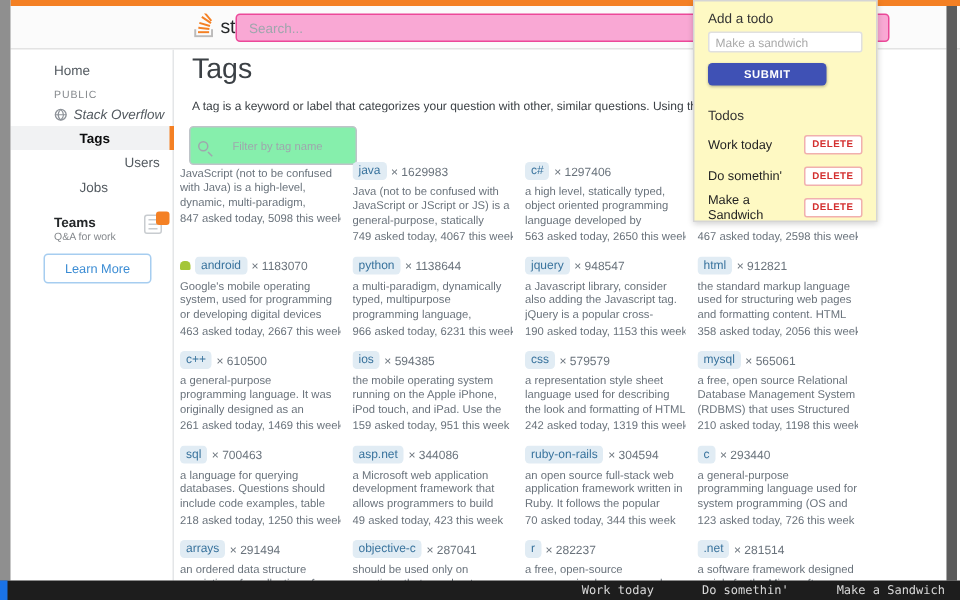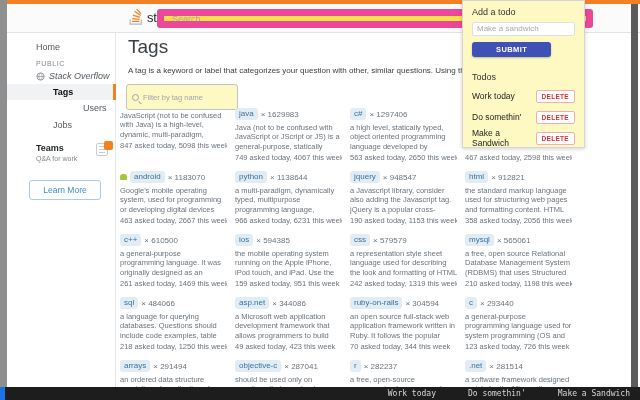--- a/index.html
+++ b/index.html
@@ -11,45 +11,45 @@
   .left-strip { position:absolute; left:0; top:0; width:7px; height:387px; background:#8f8f8f; z-index:5; }
 
   
   .top-accent { position:absolute; left:7px; top:0; width:633px; height:4px; background:#f48024; z-index:4; }
 
   
   .header { position:absolute; left:7px; top:4px; width:633px; height:29px; background:#fbfbfb; border-bottom:1px solid #e3e3e3; z-index:3; }
   .logo { position:absolute; left:122px; top:5px; display:flex; align-items:center; gap:4px; cursor:pointer; }
   .logo-text { font-size:13px; color:#242729; letter-spacing:-0.2px; }
   .logo-text b { font-weight:700; }
-  .search-box { position:absolute; left:150px; top:5px; width:436px; height:19px; background:#fde047; border:7px solid #ec4899; border-radius:3px; font-size:9px; color:#3b4045; padding:0 8px; outline:none; }
+  .search-box { position:absolute; left:150px; top:5px; width:436px; height:19px; background:#f9a8d4; border:1px solid #ec4899; border-radius:3px; font-size:9px; color:#3b4045; padding:0 8px; outline:none; }
   .search-box::placeholder { color:#9fa6ad; }
 
   
   .sidebar { position:absolute; left:7px; top:33px; width:109px; height:354px; background:#fff; border-right:1px solid #e4e6e8; z-index:2; }
   .nav-item { position:absolute; font-size:9px; color:#535a60; cursor:pointer; }
   .nav-home { left:29px; top:9px; }
   .nav-section { position:absolute; left:29px; top:27px; font-size:7px; color:#85898d; letter-spacing:0.6px; }
   .nav-so { left:29px; top:38px; display:flex; align-items:center; gap:4px;font-style:italic; }
   .nav-active { left:0; top:51px; width:109px; height:16px; background:#f1f2f3; border-right:3px solid #f48024; color:#0c0d0e; font-weight:bold; line-height:16px; padding-left:46px; }
   .nav-users { left:46px; top:70px;padding-left:30px; }
   .nav-jobs { left:46px; top:87px; }
   .teams-block { position:absolute; left:29px; top:110px; width:75px; }
   .teams-title { font-size:9px; font-weight:bold; color:#242729; }
   .teams-sub { font-size:7px; color:#85898d; margin-top:2px; }
   .teams-icon { position:absolute; left:60px; top:-2px; width:15px; height:15px; }
   .teams-icon .doc { position:absolute; left:0; top:2px; width:12px; height:13px; border:1px solid #c8ccd0; border-radius:2px; background:#fff; }
   .teams-icon .doc i { display:block; height:1px; background:#c8ccd0; margin:2px 2px 0 2px; }
   .teams-icon .badge { position:absolute; right:-2px; top:0; width:9px; height:9px; background:#f48024; border-radius:2px; }
-  .learn-more { position:absolute; left:22px; top:136px; width:72px; height:20px; background:#fff; border:1px solid #a6cdf0; border-radius:3px; color:#3b8cd4; font-size:8.5px; cursor:pointer;margin-top:11px; }
+  .learn-more { position:absolute; left:22px; top:136px; width:72px; height:20px; background:#fff; border:1px solid #a6cdf0; border-radius:3px; color:#3b8cd4; font-size:8.5px; cursor:pointer; }
 
   
   .page-title { position:absolute; left:128px; top:36px; font-size:19px; font-weight:400; color:#3b4045; z-index:1; }
   .page-desc { position:absolute; left:128px; top:66px; width:457px; font-size:8px; color:#3b4045; white-space:nowrap; overflow:hidden; z-index:1; }
-  .filter-wrap { position:absolute; left:126px; top:84px; width:112px; height:18px; border:1px solid #bfc4c9; border-radius:3px; background:#fef9c3; display:flex; align-items:center; padding:12px 5px; gap:4px; z-index:1; }
+  .filter-wrap { position:absolute; left:126px; top:84px; width:112px; height:18px; border:1px solid #bfc4c9; border-radius:3px; background:#86efac; display:flex; align-items:center; padding:12px 5px; gap:16px; z-index:1; }
   .filter-wrap .mag { width:7px; height:7px; border:1px solid #9fa6ad; border-radius:50%; position:relative; flex:none; }
   .filter-wrap .mag::after { content:""; position:absolute; left:6px; top:6px; width:4px; height:1px; background:#9fa6ad; transform:rotate(45deg); transform-origin:0 0; }
   .filter-input { border:none; outline:none; width:90px; font-size:7.5px; color:#3b4045; background:transparent; }
   .filter-input::placeholder { color:#9fa6ad; }
 
   
   .tag-grid { position:absolute; left:120px; top:108px; display:grid; grid-template-columns:repeat(4,107px); grid-auto-rows:56px; column-gap:8px; row-gap:7px; z-index:1; }
   .tag-card { overflow:hidden; }
   .tag-head { display:flex; align-items:center; gap:3px; height:12px; }
   .tag-pill { display:inline-block; background:#e1ecf4; color:#39739d; font-size:8px; padding:1px 4px 2px; border-radius:3px; cursor:pointer; text-decoration:none; }
@@ -250,21 +250,21 @@
       <span class="tag-count">× 565061</span>
     </div>
     <div class="tag-desc">a free, open source Relational Database Management System (RDBMS) that uses Structured Query Language (SQL). DO NOT</div>
     <div class="tag-stats">210 asked today, 1198 this week</div>
   </div>
 
   <div class="tag-card">
     <div class="tag-head">
 
       <a class="tag-pill">sql</a>
-      <span class="tag-count">× 484066</span>
+      <span class="tag-count">× 700463</span>
     </div>
     <div class="tag-desc">a language for querying databases. Questions should include code examples, table structure, sample data, and a tag for</div>
     <div class="tag-stats">218 asked today, 1250 this week</div>
   </div>
 
   <div class="tag-card">
     <div class="tag-head">
 
       <a class="tag-pill">asp.net</a>
       <span class="tag-count">× 344086</span>

